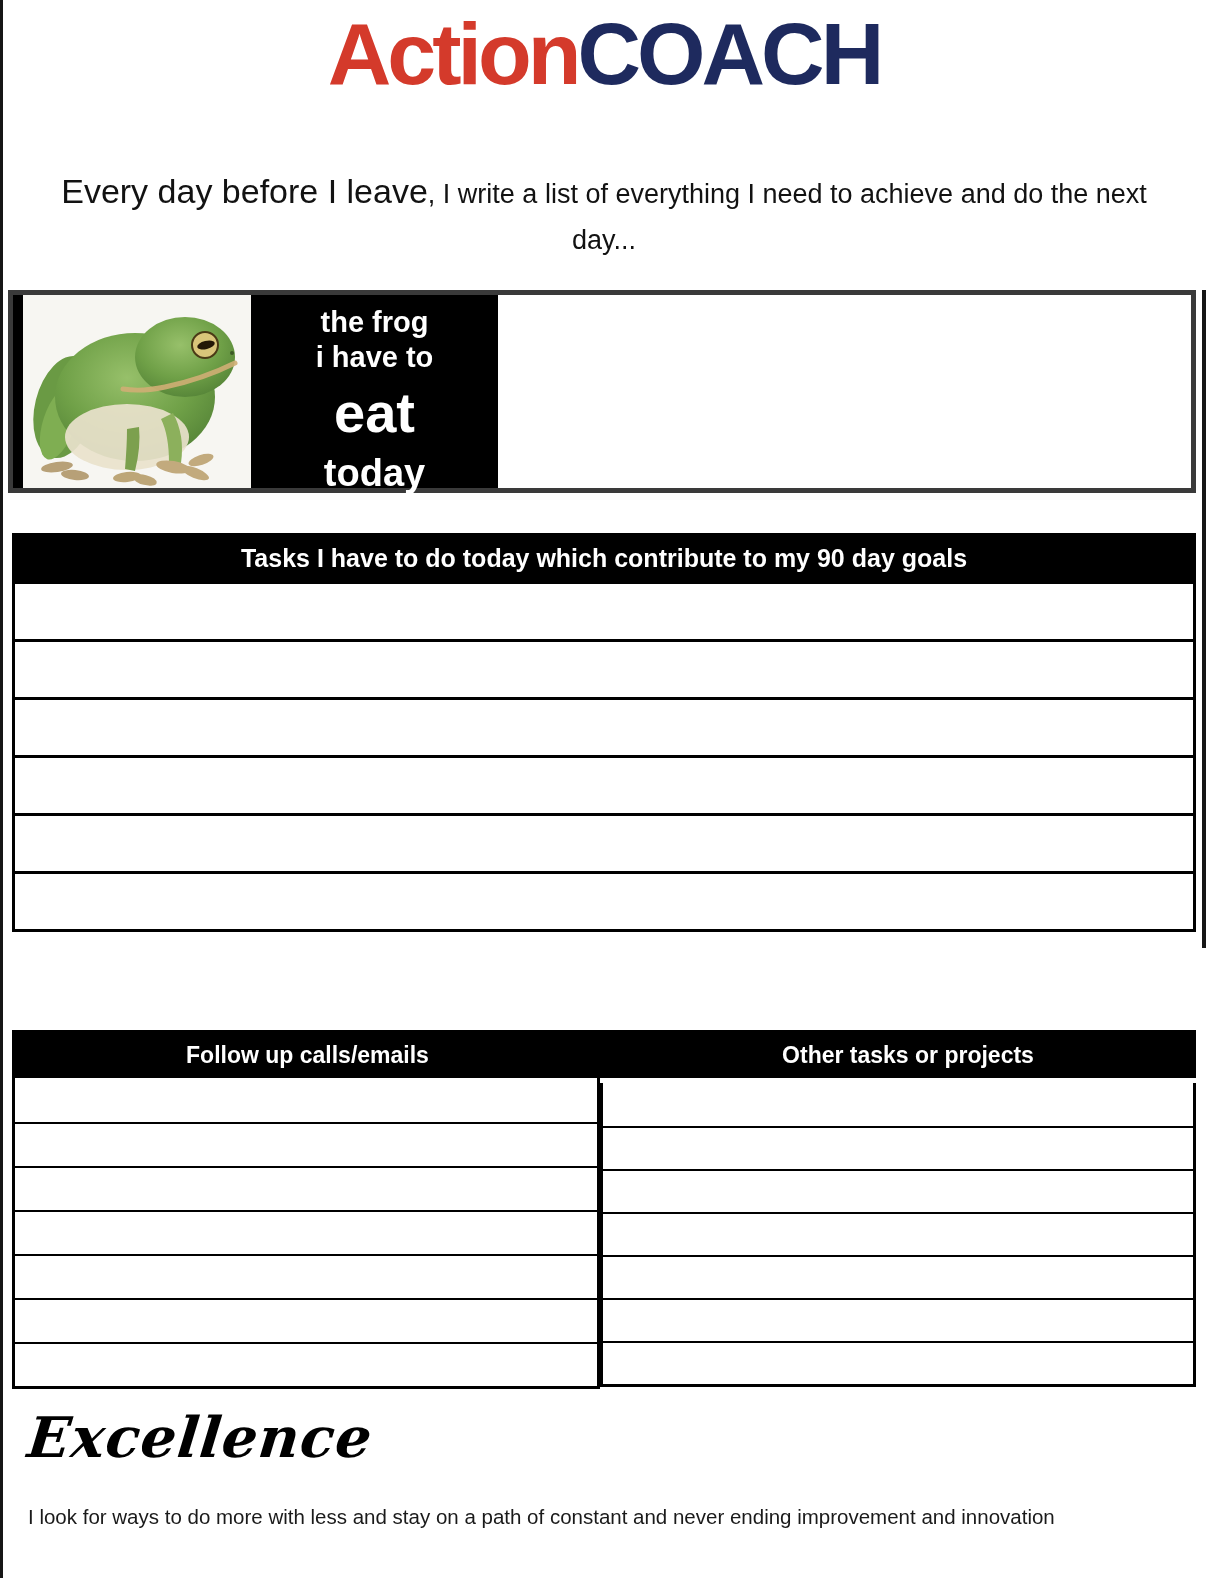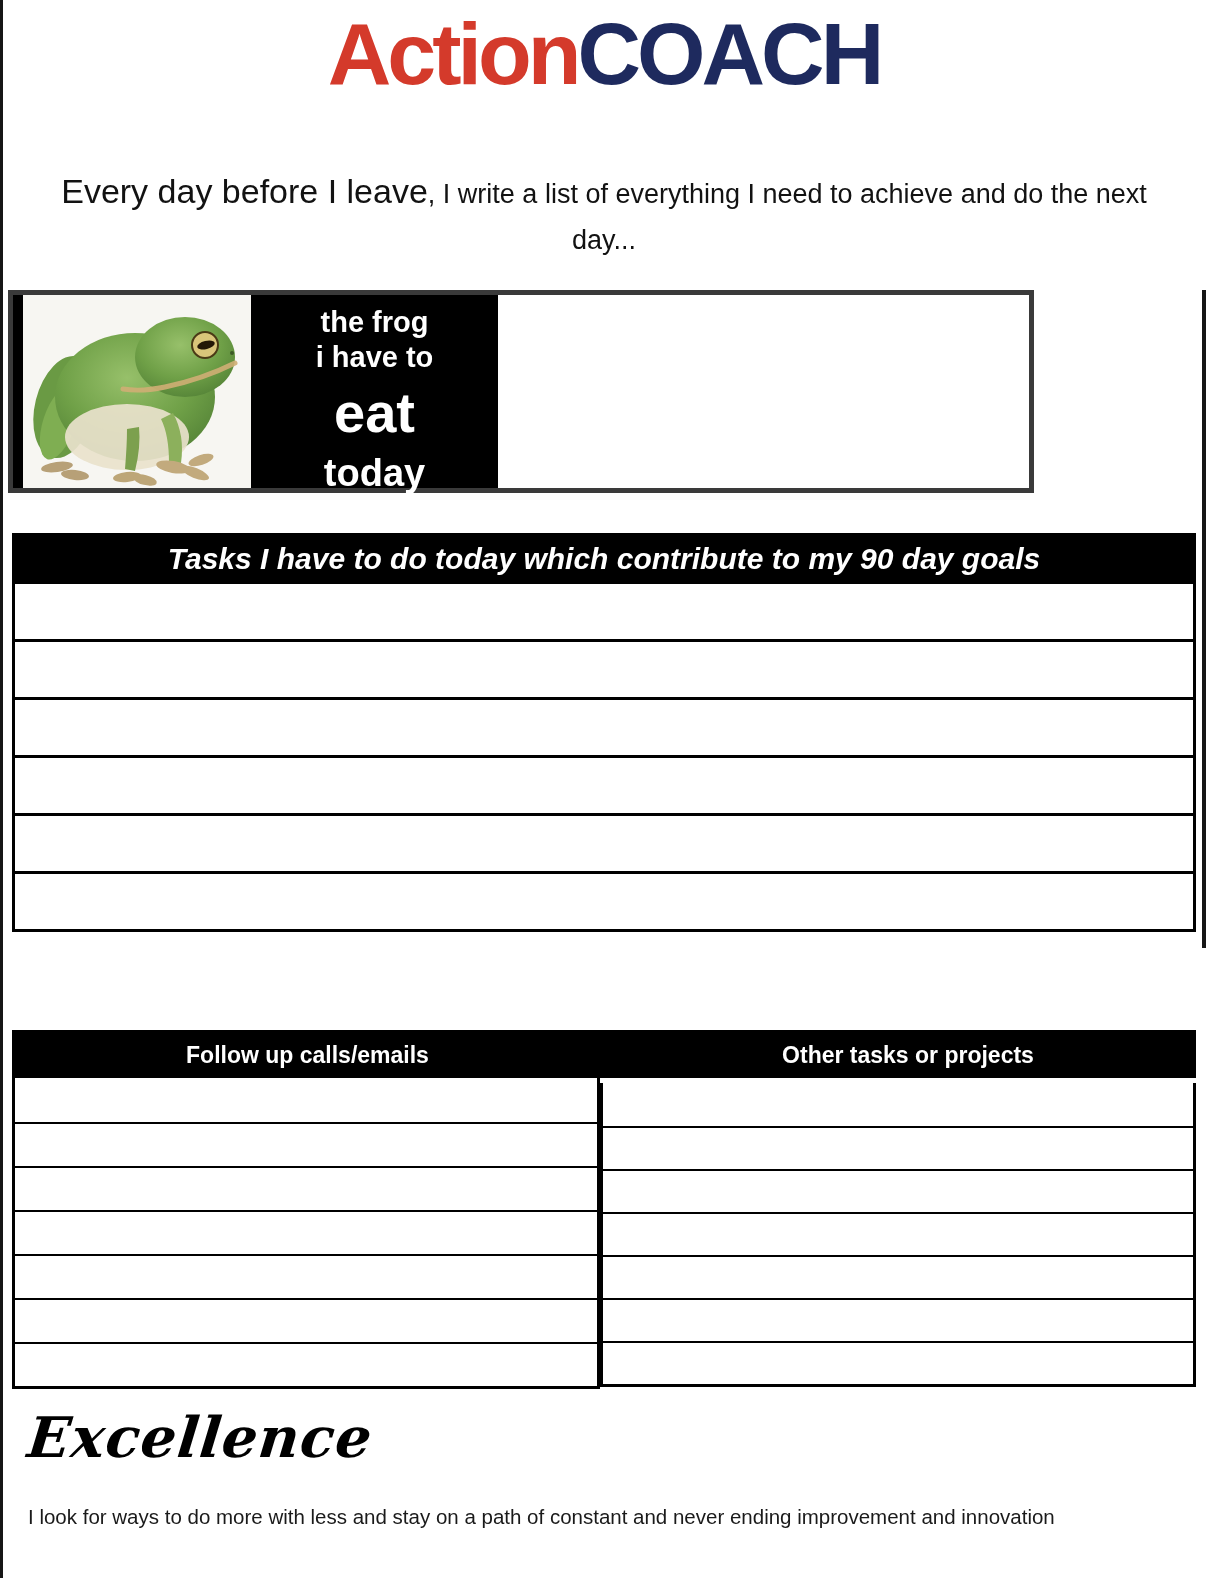--- a/index.html
+++ b/index.html
@@ -21,43 +21,43 @@
   .logo-tagline { color:#8c8c8c; font-size:33px; letter-spacing:2px; margin-top:2px; margin-right:4px; }
 
   
   .headline { position:absolute; top:172px; left:14px; width:1180px; text-align:center; color:#121212; }
   .headline .lead { font-size:34px; }
   .headline .rest { font-size:27px; }
   .headline .line2 { font-size:27px; margin-top:14px; }
 
   
   .frog-section {
-    position:absolute; left:8px; top:290px; width:1026px; height:203px;
+    position:absolute; left:8px; top:290px; width:1188px; height:203px;
     border:5px solid #3a3a3a; background:#ffffff; display:flex; align-items:stretch;
   }
   .frog-blackstrip { width:10px; background:#000000; }
   .frog-photo { width:228px; background:#f7f6f2; position:relative; overflow:hidden; }
   .frog-photo svg { position:absolute; left:0; top:0; width:100%; height:100%; }
   .frog-textbox {
     width:247px; background:#000000; color:#ffffff; text-align:center;
     padding-top:10px; font-weight:bold;
   }
   .frog-line-sm { font-size:29px; line-height:1.2; }
   .frog-line-eat { font-size:56px; line-height:1.0; margin-top:10px; }
   .frog-line-today { font-size:38px; line-height:1.1; margin-top:12px; }
   .frog-rest { flex:1; background:#ffffff; }
 
   
   .tasks-table {
     position:absolute; left:12px; top:533px; width:1184px;
     border:3px solid #000;
   }
   .tasks-header {
-    background:#000; color:#fff; font-weight:bold; font-size:30px;
-    height:45px; line-height:45px; text-align:center;font-style:italic;
+    background:#000; color:#fff; font-weight:bold; font-size:25px;
+    height:45px; line-height:45px; text-align:center;
   }
   .tasks-row { height:58px; background:#fff; border-top:3px solid #000; }
 
   
   .followup-table { position:absolute; left:12px; top:1030px; width:1184px; }
   .followup-header { display:flex; background:#000; border:3px solid #000; height:48px;gap:23px; }
   .fu-head-cell { color:#fff; font-weight:bold; font-size:23px; line-height:44px; text-align:center; }
   .fu-head-left  { width:585px; }
   .fu-head-right { flex:1; }
   .followup-body { display:flex; align-items:flex-start; }

